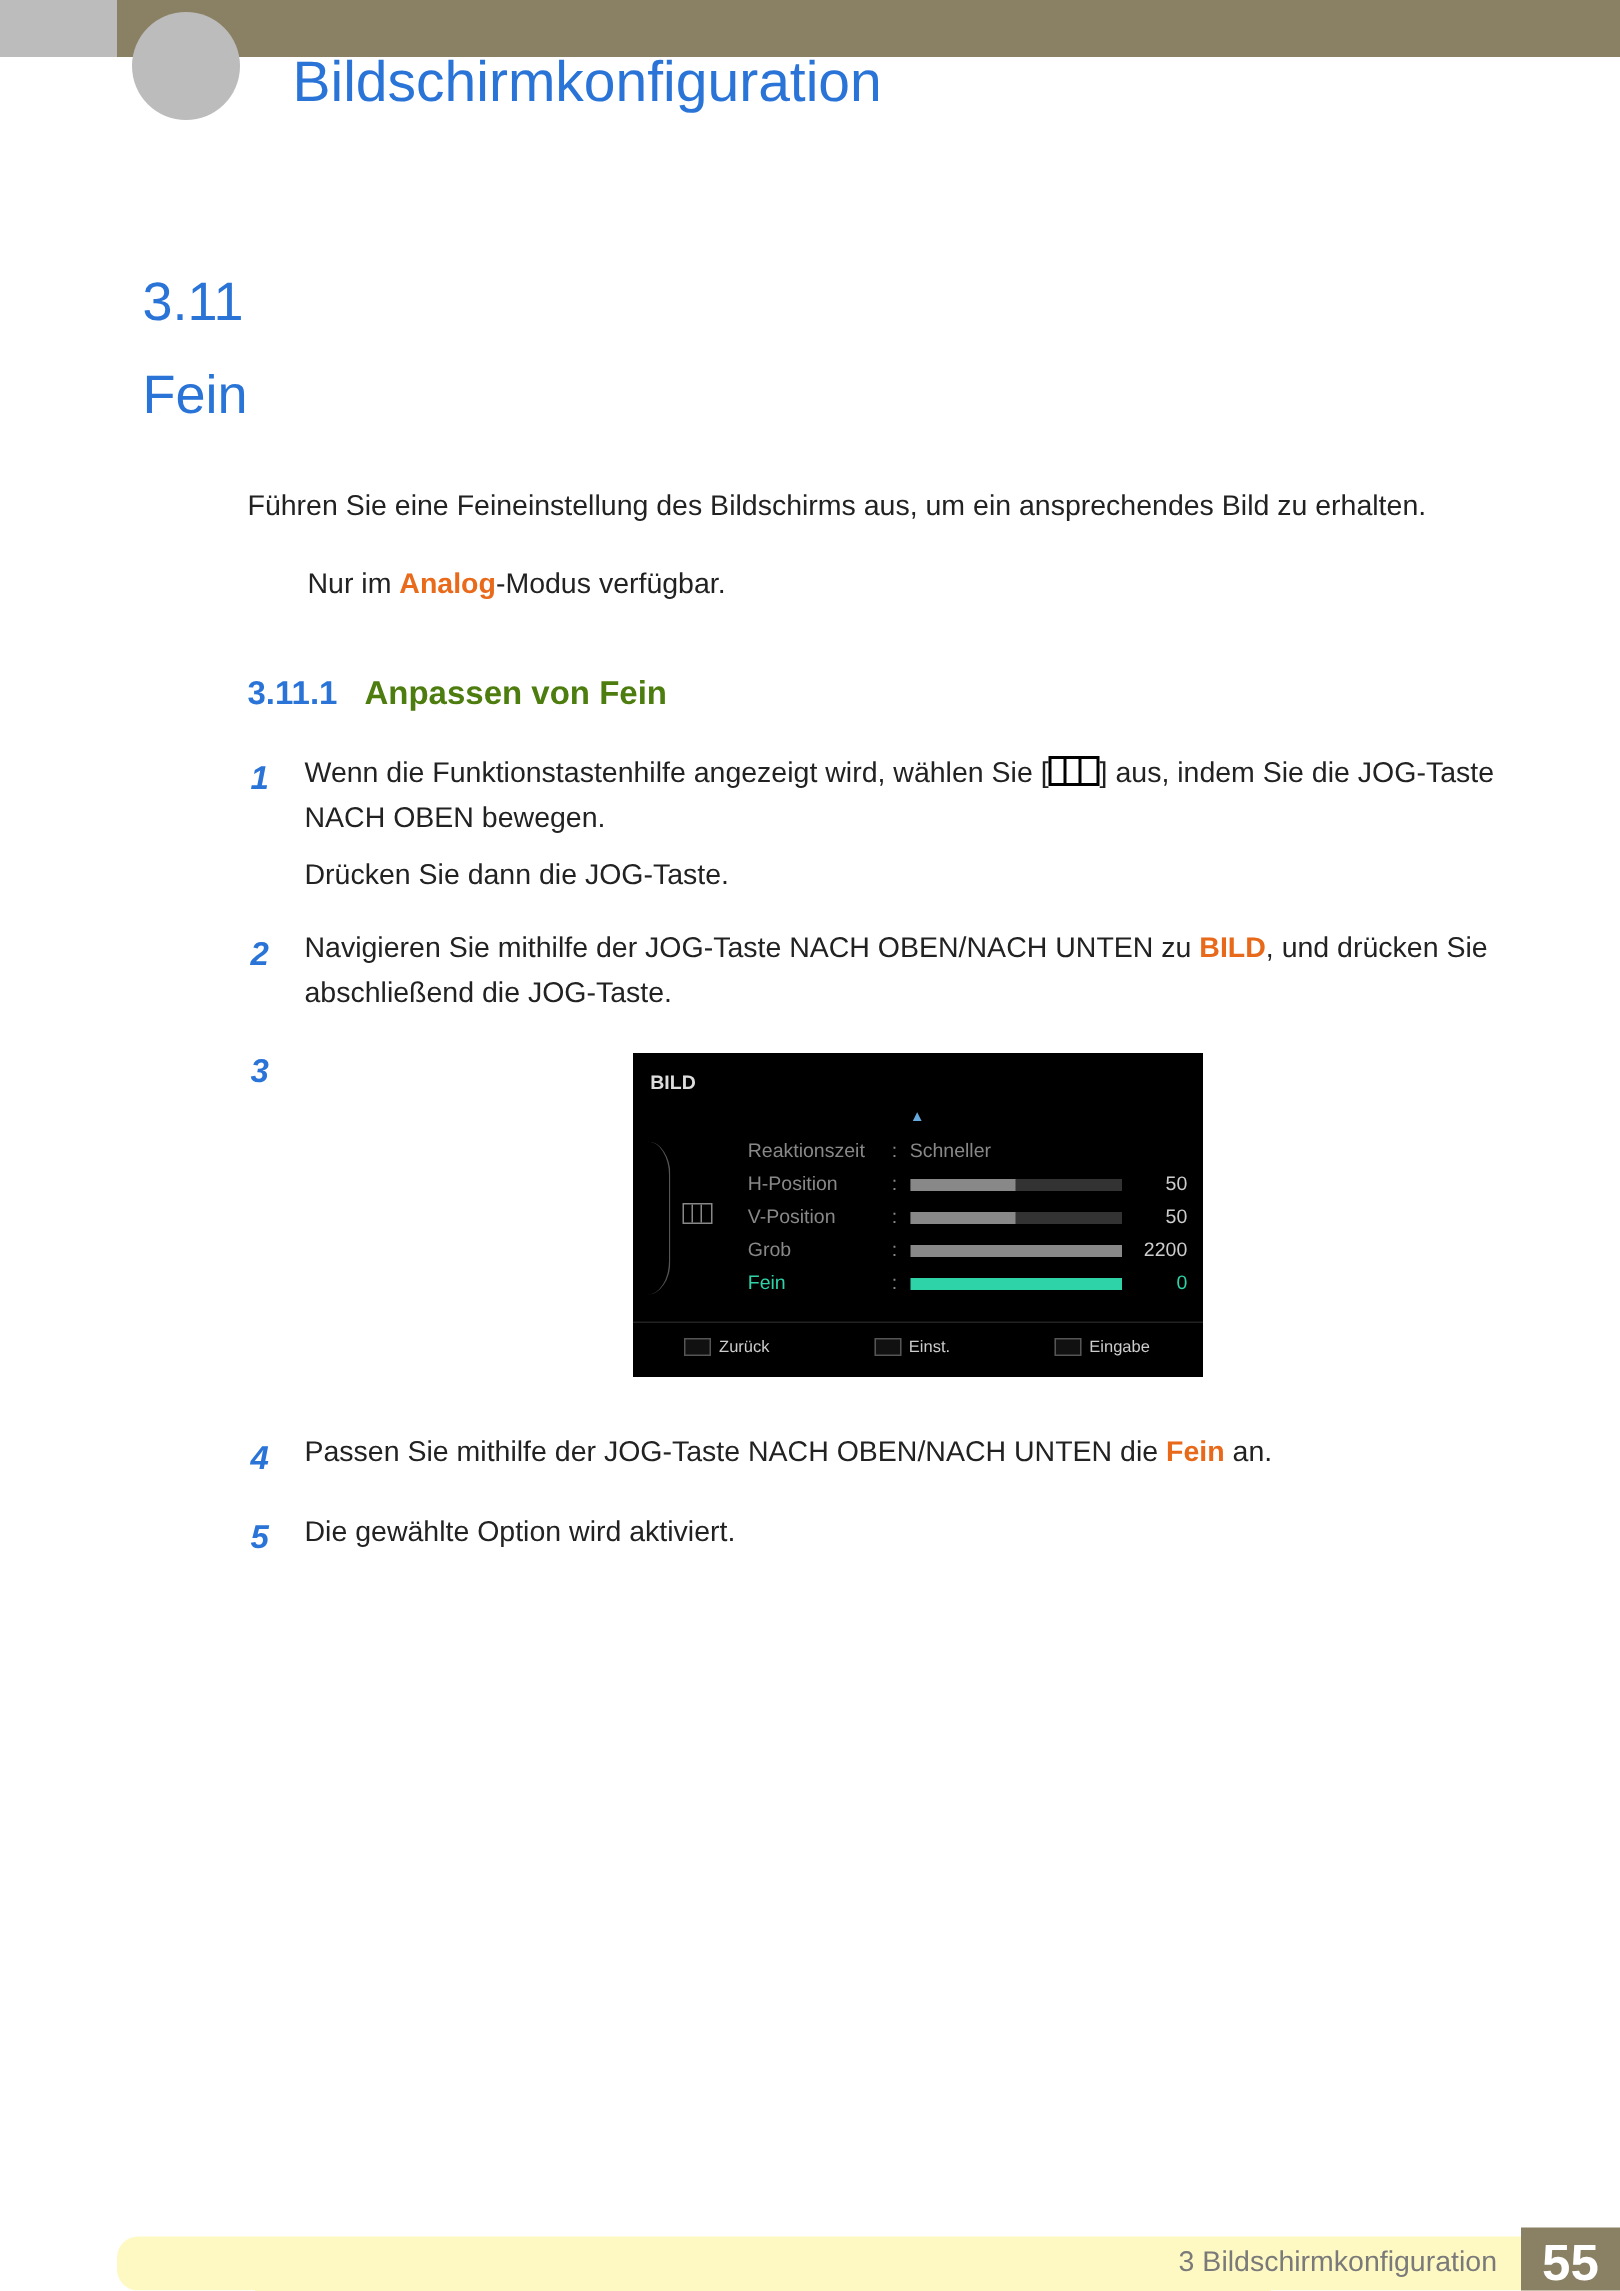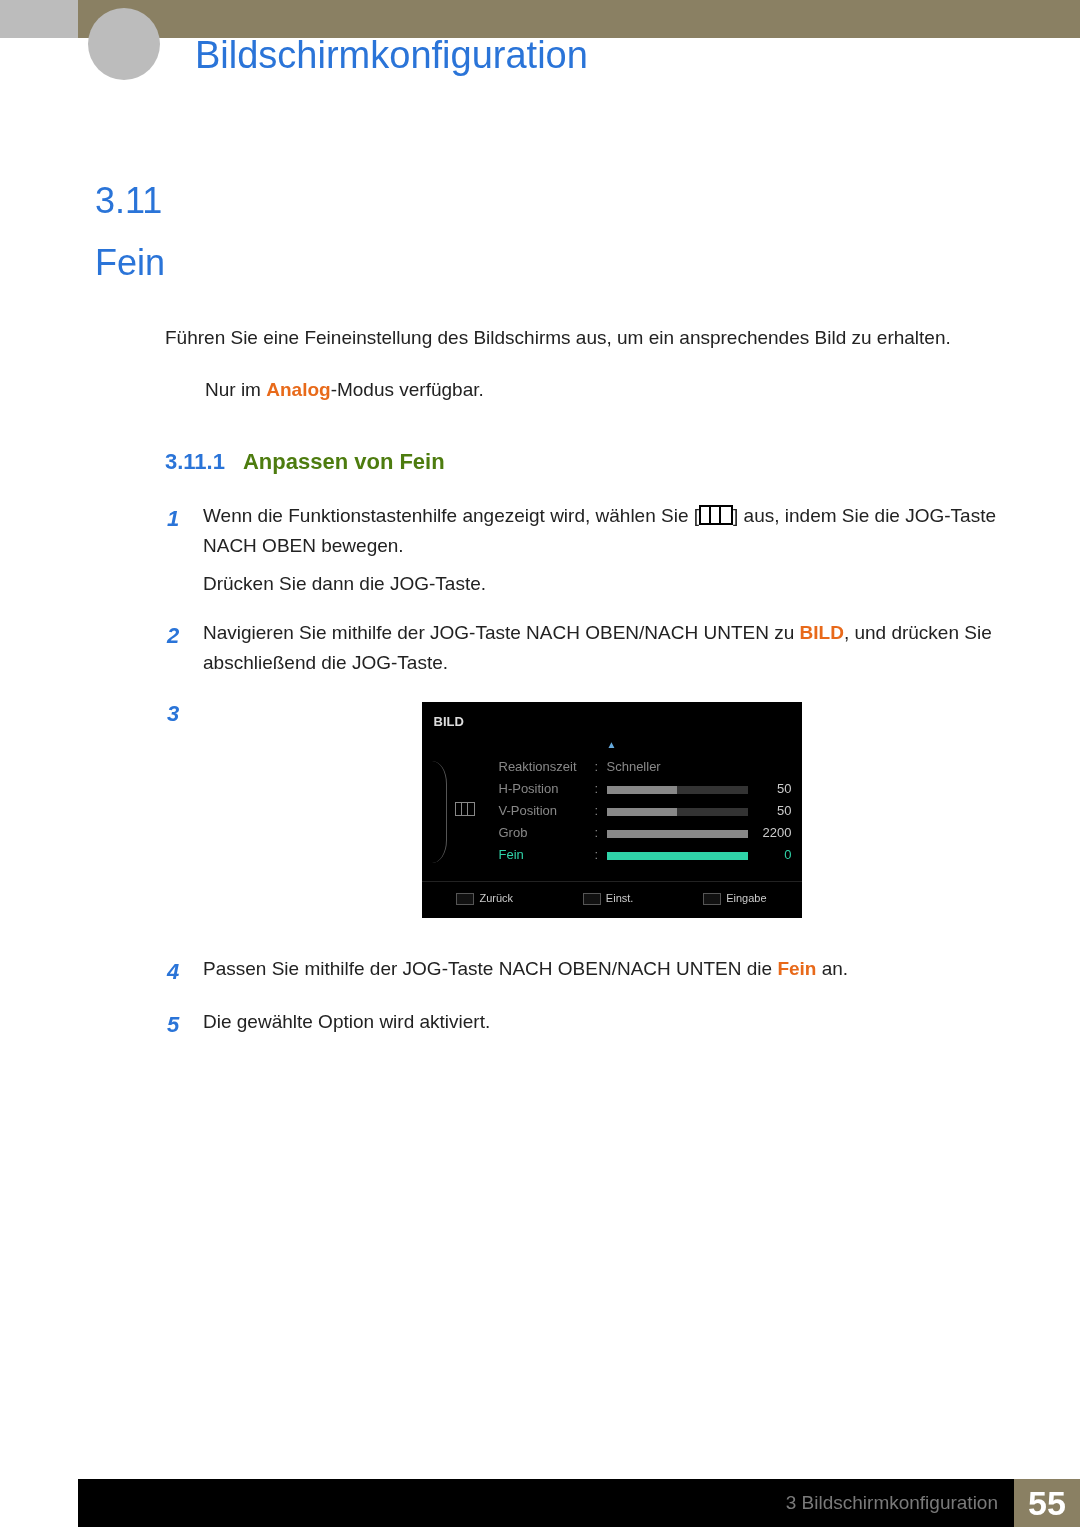--- a/index.html
+++ b/index.html
@@ -56,21 +56,21 @@
   .osd-bar-fill { height:100%; background:#888; }
   .osd-bar.active { box-shadow: inset 0 0 0 1px #2fd3a8; background:#2fd3a8; }
   .osd-bar.active .osd-bar-fill { background:#2fd3a8; }
   .osd-num { width:38px; text-align:right; color:#ccc; }
   .osd-num.active { color:#2fd3a8; }
   .osd-footer { display:flex; justify-content:space-around; border-top:1px solid #222; padding-top:8px; font-size:11px; color:#ccc; }
   .osd-footer span::before { content:""; display:inline-block; width:16px; height:10px; background:#111; border:1px solid #555; margin-right:5px; vertical-align:middle; }
 
   .footer { position:absolute; bottom:0; left:0; right:0; height:48px; }
   .footer-bar { position:absolute; left:0; right:0; bottom:0; height:48px; }
-  .footer-grey { position:absolute; left:78px; right:0; bottom:0; height:48px; background:#000000; display:flex; align-items:center; justify-content:flex-end; padding-right:0; }
+  .footer-grey { position:absolute; left:78px; right:0; bottom:0; height:36px; background:#fef9c3; display:flex; align-items:center; justify-content:flex-end; padding-right:0;border-radius:14px; }
   .footer-left-stub { position:absolute; left:0; width:78px; bottom:0; height:48px; background:#fff; }
   .footer-label { color:#7a7a7a; font-size:19px; margin-right:0; }
   .footer-num { background:#8a8063; color:#fff; font-size:34px; font-weight:700; width:66px; height:48px; display:flex; align-items:center; justify-content:center; margin-left:16px; }
 </style>
 </head>
 <body>
 
 <div class="page">
   <div class="topbar"></div>
   <div class="chapter-badge"></div>

